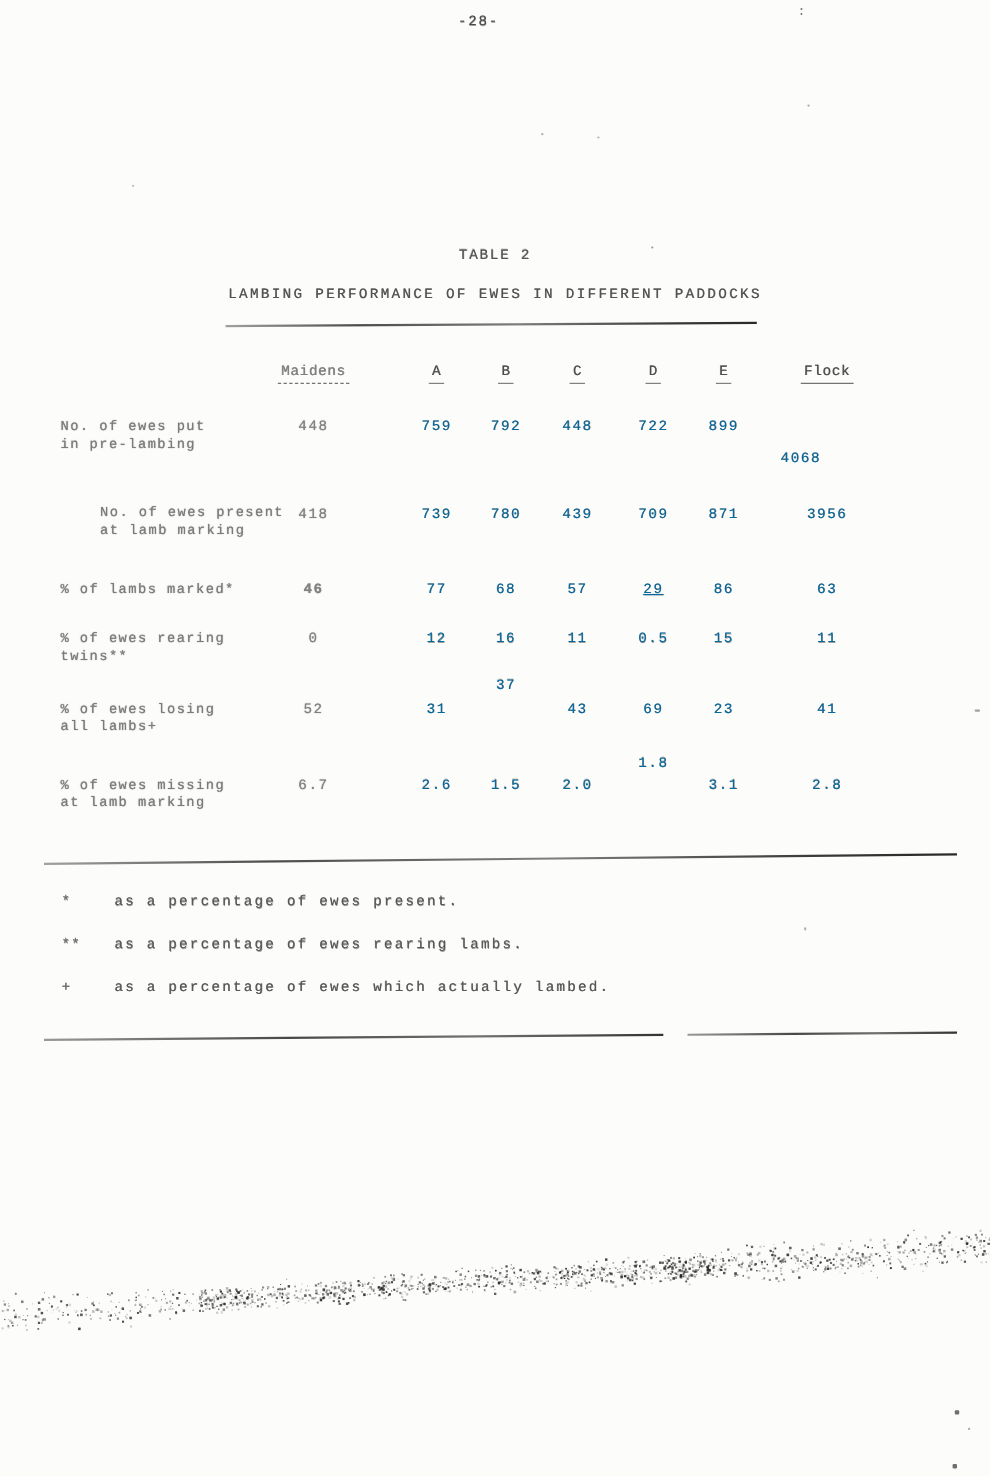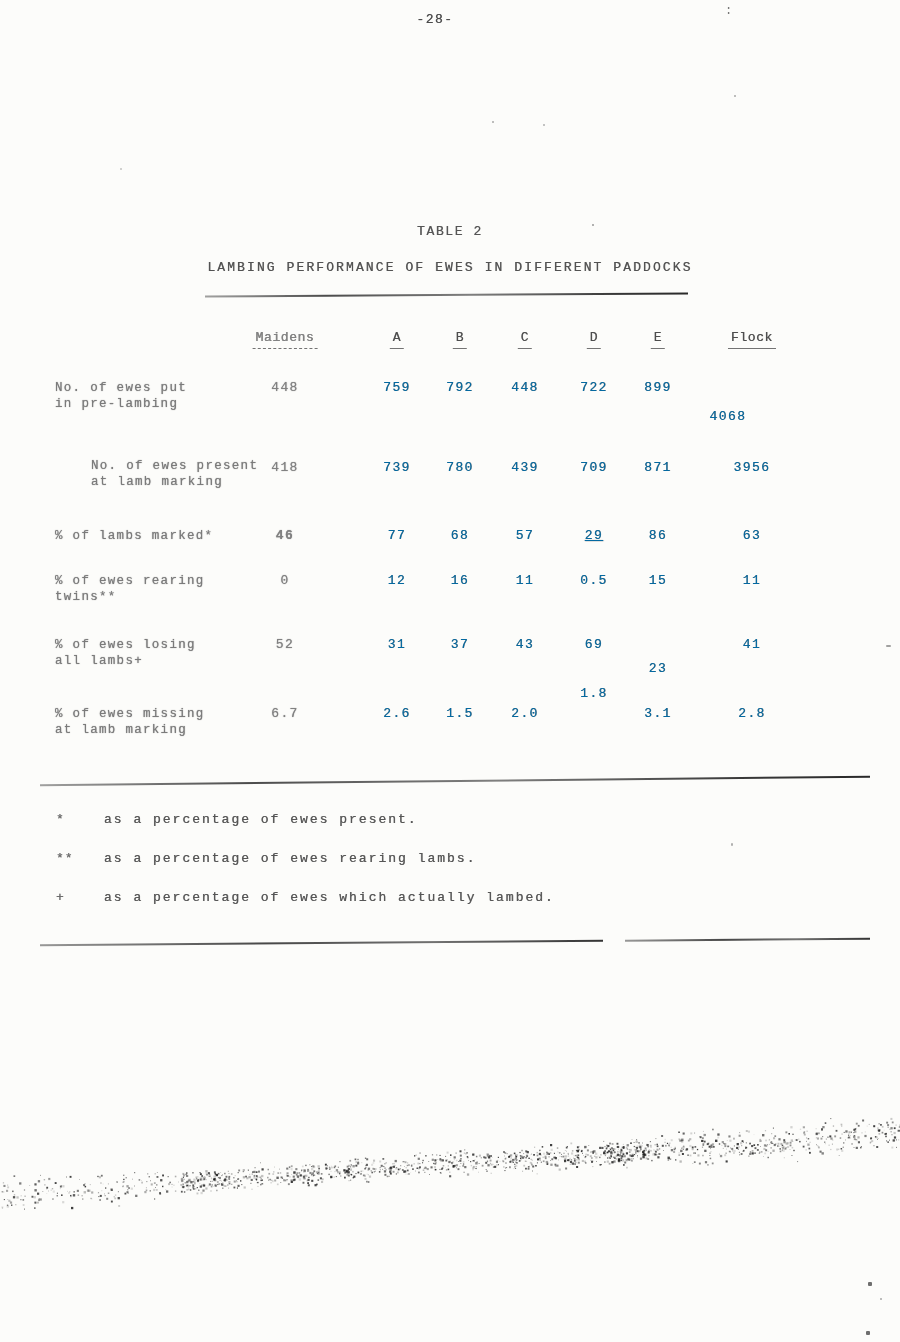--- a/index.html
+++ b/index.html
@@ -117,24 +117,24 @@
       <span class="abs val ink" style="left: 525px; top: 573px;">11</span>
       <span class="abs val ink" style="left: 594px; top: 573px;">0.5</span>
       <span class="abs val ink" style="left: 658px; top: 573px;">15</span>
       <span class="abs val ink" style="left: 752px; top: 573px;">11</span>
       <div class="abs row-label" style="left: 55px; top: 637px;">
         <div>% of ewes losing</div>
         <div>all lambs+</div>
       </div>
       <span class="abs val ink faint" style="left: 285px; top: 637px;">52</span>
       <span class="abs val ink" style="left: 397px; top: 637px;">31</span>
-      <span class="abs val ink" style="left: 460px; top: 637px; text-align: right;">37</span>
+      <span class="abs val ink" style="left: 460px; top: 615px; text-align: right;">37</span>
       <span class="abs val ink" style="left: 525px; top: 637px;">43</span>
       <span class="abs val ink" style="left: 594px; top: 637px;">69</span>
-      <span class="abs val ink" style="left: 658px; top: 637px; margin-top: 24px;">23</span>
+      <span class="abs val ink" style="left: 658px; top: 637px;">23</span>
       <span class="abs val ink" style="left: 752px; top: 637px;">41</span>
       <div class="abs row-label" style="left: 55px; top: 706px;">
         <div>% of ewes missing</div>
         <div>at lamb marking</div>
       </div>
       <span class="abs val ink faint" style="left: 285px; top: 706px;">6.7</span>
       <span class="abs val ink" style="left: 397px; top: 706px;">2.6</span>
       <span class="abs val ink" style="left: 460px; top: 706px;">1.5</span>
       <span class="abs val ink" style="left: 525px; top: 706px;">2.0</span>
       <span class="abs val ink" style="left: 594px; top: 686px;">1.8</span>

